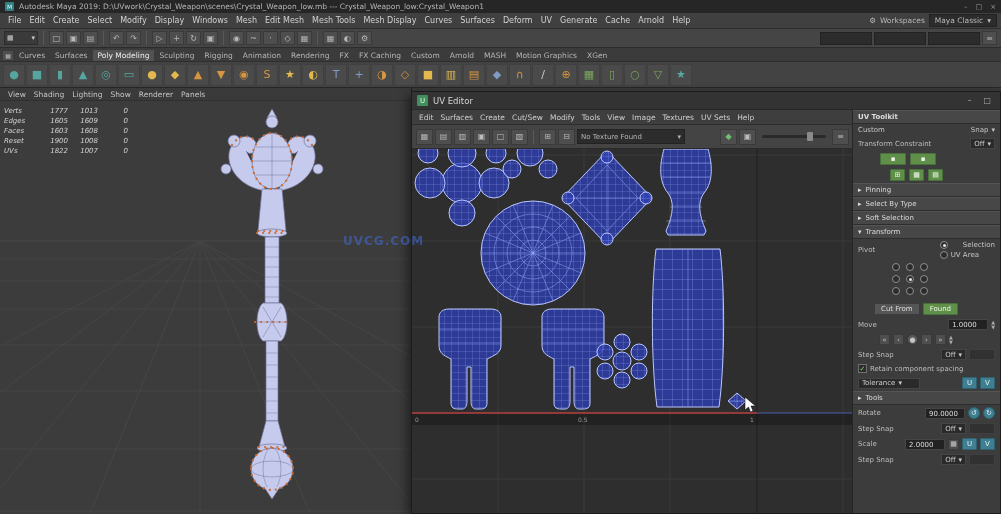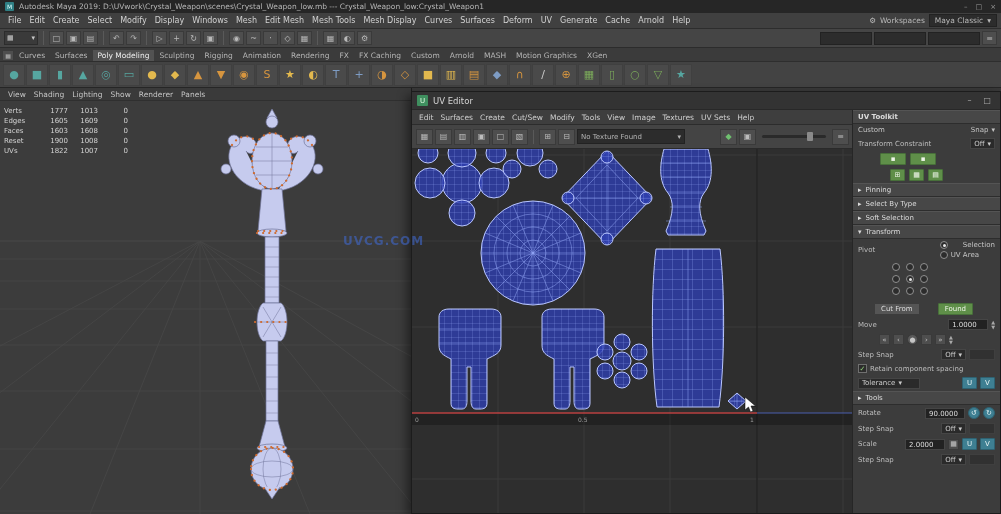--- a/index.html
+++ b/index.html
@@ -27,21 +27,21 @@
   #shelficons{height:26px;background:#434343;display:flex;align-items:center;gap:1px;padding:0 3px;border-bottom:1px solid #262626;}
   #shelficons [data-list]{display:flex;gap:1px;}
   #shelficons [data-list] span{width:22px;height:22px;background:#4a4a4a;border:1px solid #404040;display:flex;align-items:center;justify-content:center;font-size:11px;}
 
   
   #viewport{position:absolute;left:0;top:88px;width:412px;height:426px;background:#3c3c3c;border-right:1px solid #1f1f1f;overflow:hidden;}
   #vp-menus{height:13px;background:#3a3a3a;display:flex;gap:2px;align-items:center;font-size:7.5px;padding:0 5px;border-bottom:1px solid #2f2f2f;}
   #vp-menus span{padding:0 3px;color:#c5c5c5;}
   #vp-svg{position:absolute;left:0;top:13px;}
   #hud{position:absolute;left:4px;top:18px;font-size:7px;z-index:5;}
-  .hud-row{display:flex;line-height:10px;}
+  .hud-row{display:flex;line-height:10px;font-style:italic;}
   .hud-row span{color:#d2d2d2;}
   .hud-row span:first-child{width:34px;text-align:left;}
   .hud-row span:not(:first-child){width:30px;text-align:right;}
   .vdots{stroke:#cf6a2e;stroke-width:2.2;stroke-dasharray:0.1 6;stroke-linecap:round;fill:none;}
   #watermark{position:absolute;left:343px;top:234px;z-index:60;color:rgba(63,108,216,0.55);font-size:12px;font-weight:bold;letter-spacing:1px;}
 
   
   #uvwin{position:absolute;left:411px;top:91px;width:590px;height:423px;background:#3d3d3d;border:1px solid #1c1c1c;box-shadow:-4px 4px 10px rgba(0,0,0,0.45);z-index:20;}
   #uv-title{height:18px;background:#333;display:flex;align-items:center;gap:5px;padding:0 5px;font-size:8.5px;color:#d5d5d5;border-bottom:1px solid #282828;}
   #uv-title .uicon{width:11px;height:11px;background:#3f8f5f;color:#eaffea;font-size:7px;display:flex;align-items:center;justify-content:center;border-radius:1px;}
@@ -561,21 +561,21 @@
             <span class="radio"></span>
             <span class="radio"></span>
         <span class="radio"></span>
             <span class="radio on"></span>
             <span class="radio"></span>
         <span class="radio"></span>
             <span class="radio"></span>
             <span class="radio"></span>
       </span>
     </div>
-    <div class="tkrow" style="gap:18px;">
+    <div class="tkrow" style="gap:3px;">
       <span class="btn-dark" style="margin-left:16px;">Cut From</span>
       <span class="btn-green">Found</span>
     </div>
 
     <div class="tkrow">
       <span class="tklabel">Move</span>
       <span class="tkinput" style="margin-left:auto;">1.0000</span>
       <span class="spincol">
         <span>▲</span>
         <span>▼</span>

